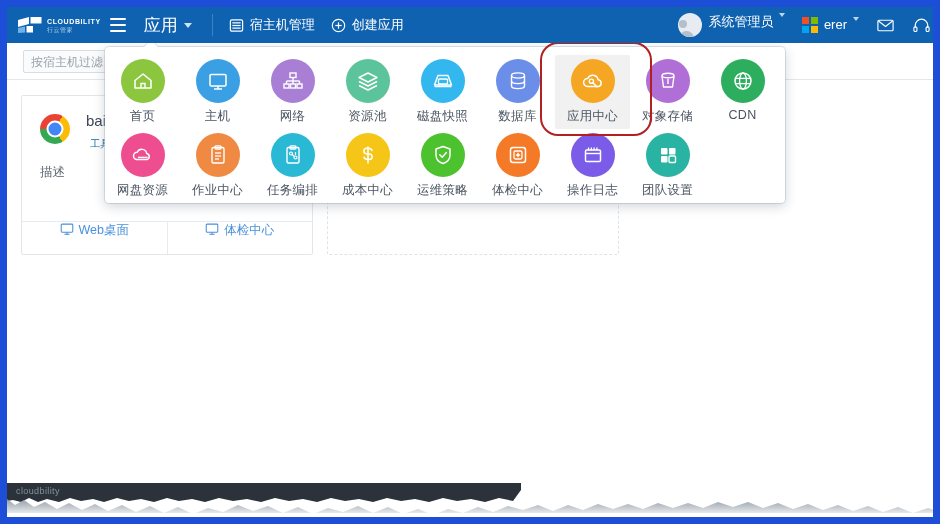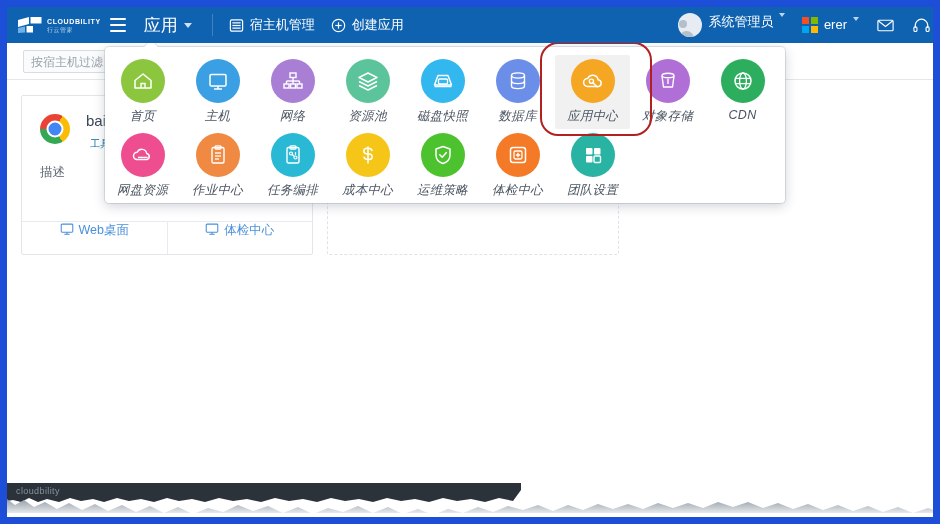--- a/index.html
+++ b/index.html
@@ -228,21 +228,20 @@
   .menu-item.active { background: #f1f1f1; }
   .m-ico {
     width: 44px; height: 44px; border-radius: 50%;
     display: flex; align-items: center; justify-content: center;
     flex: none;
   }
   .m-label {
     font-size: 12.5px; color: #4a5461; margin-top: 5px;
     white-space: nowrap;
     letter-spacing: .3px;
-    font-style: italic;
   }
   .m-ico svg { display: block; }
 
   
   .annot-ring {
     position: absolute;
     left: 533px; top: 35px;
     width: 112px; height: 94px;
     border: 2.4px solid #b32020;
     border-radius: 18px;
@@ -573,20 +572,33 @@
           <svg width="26" height="26" viewBox="0 0 26 26">
             <rect x="5.5" y="5.5" width="15" height="15" rx="2.5" fill="none" stroke="#fff" stroke-width="1.5"></rect>
             <rect x="9" y="9" width="8" height="8" rx="1.5" fill="none" stroke="#fff" stroke-width="1.3"></rect>
             <line x1="13" y1="10.8" x2="13" y2="15.2" stroke="#fff" stroke-width="1.4"></line>
             <line x1="10.8" y1="13" x2="15.2" y2="13" stroke="#fff" stroke-width="1.4"></line>
           </svg>
         </span>
         <span class="m-label">体检中心</span>
       </div>
 
+      <div class="menu-item">
+        <span class="m-ico" style="background:#7b5ce8">
+          <svg width="26" height="26" viewBox="0 0 26 26">
+            <rect x="5.5" y="8" width="15" height="11.5" rx="1.3" fill="none" stroke="#fff" stroke-width="1.5"></rect>
+            <line x1="5.5" y1="11.5" x2="20.5" y2="11.5" stroke="#fff" stroke-width="1.4"></line>
+            <line x1="8.5" y1="5.5" x2="8.5" y2="8.5" stroke="#fff" stroke-width="1.3"></line>
+            <line x1="11.3" y1="5.5" x2="11.3" y2="8.5" stroke="#fff" stroke-width="1.3"></line>
+            <line x1="14.1" y1="5.5" x2="14.1" y2="8.5" stroke="#fff" stroke-width="1.3"></line>
+            <line x1="16.9" y1="5.5" x2="16.9" y2="8.5" stroke="#fff" stroke-width="1.3"></line>
+          </svg>
+        </span>
+        <span class="m-label">操作日志</span>
+      </div>
 
       <div class="menu-item">
         <span class="m-ico" style="background:#29b3a3">
           <svg width="26" height="26" viewBox="0 0 26 26">
             <rect x="6" y="6" width="6.5" height="6.5" rx="1" fill="#fff"></rect>
             <rect x="14" y="6" width="6.5" height="6.5" rx="1" fill="#fff"></rect>
             <rect x="6" y="14" width="6.5" height="6.5" rx="1" fill="#fff"></rect>
             <rect x="14" y="14" width="6.5" height="6.5" rx="1" fill="none" stroke="#fff" stroke-width="1.4"></rect>
           </svg>
         </span>

